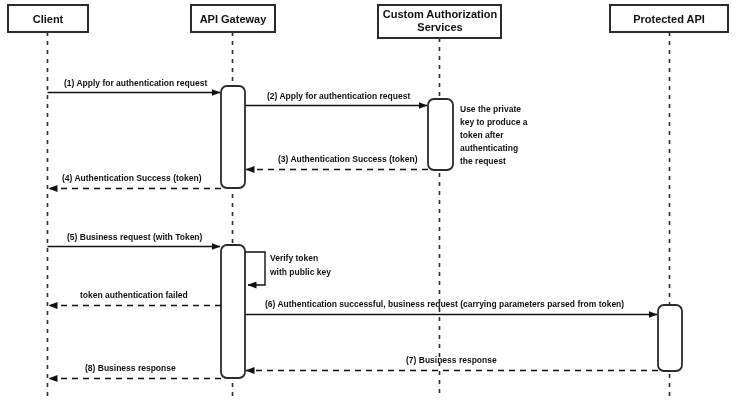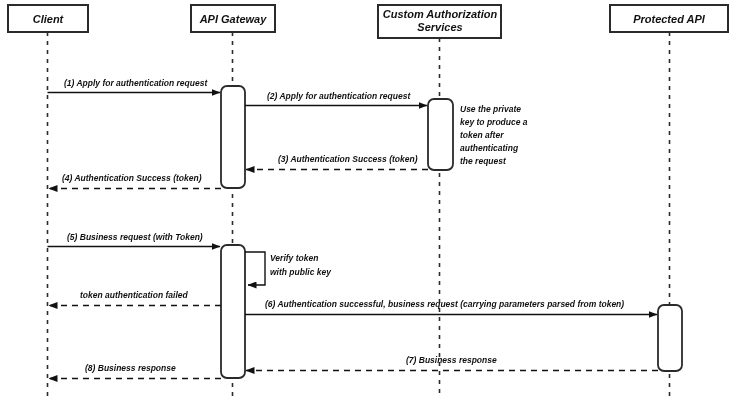--- a/index.html
+++ b/index.html
@@ -7,21 +7,20 @@
     padding: 0;
     background: #ffffff;
   }
   #diagram-root {
     position: relative;
     width: 738px;
     height: 401px;
     background: #ffffff;
     font-family: "Liberation Sans", sans-serif;
     overflow: hidden;
-    font-style: italic;
   }
   svg.seq-canvas {
     position: absolute;
     top: 0; left: 0;
     width: 738px;
     height: 401px;
   }
   .lifeline-title {
     font-family: "Liberation Sans", sans-serif;
     font-size: 11px;

